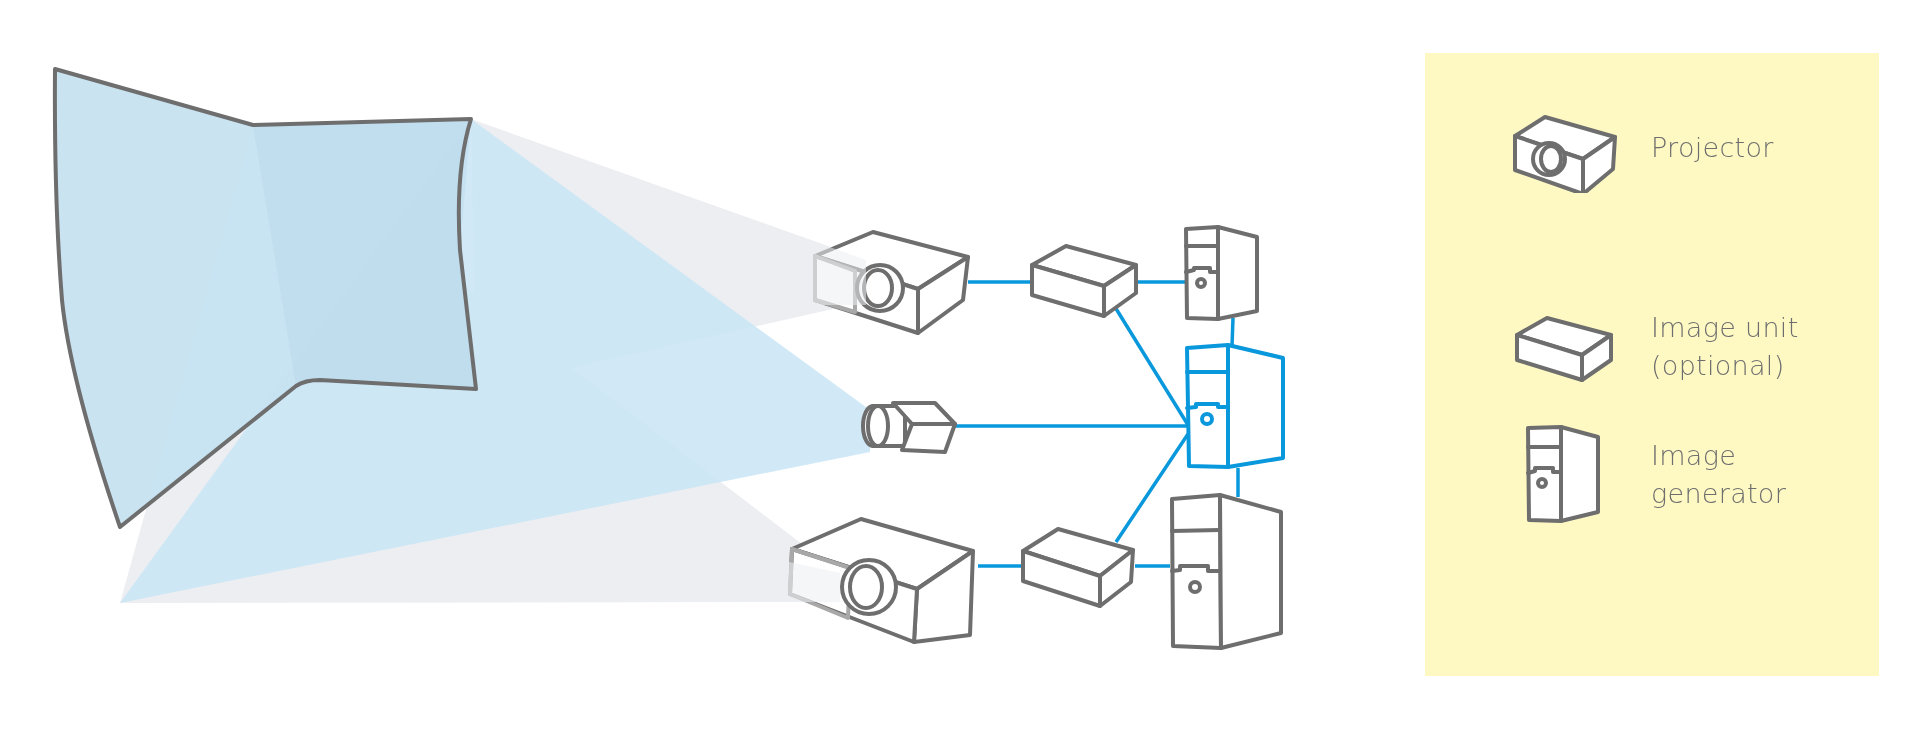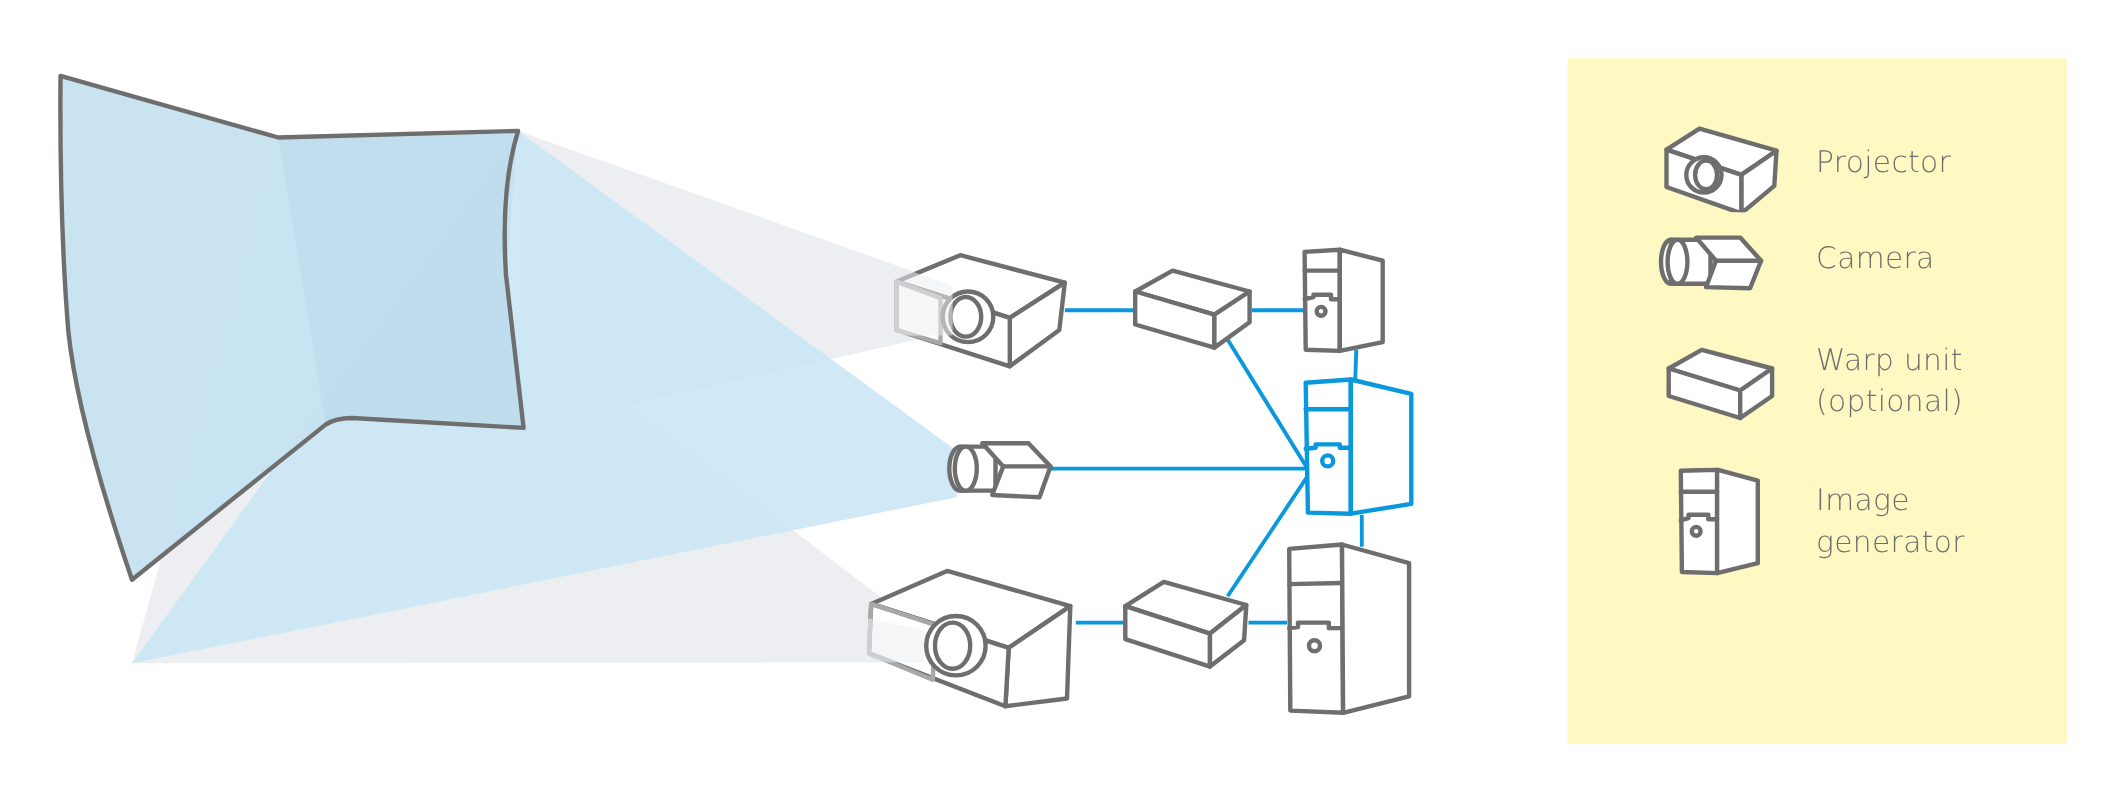--- a/index.html
+++ b/index.html
@@ -117,38 +117,28 @@
     <svg class="legend-icon" style="left:70px;top:0;" width="140" height="90" viewBox="0 0 140 90">
       <polygon class="stroke" points="50,14 120,34 88,56 20,33"></polygon>
       <polygon class="stroke" points="88,56 120,34 118,66 88,91"></polygon>
       <polygon class="stroke" points="20,33 88,56 88,91 20,67"></polygon>
       <circle class="stroke" cx="54" cy="56" r="16"></circle>
       <ellipse class="stroke" cx="56" cy="56" rx="10" ry="13"></ellipse>
     </svg>
     <div class="legend-label" style="top:26px;">Projector</div>
   </div>
 
-  <div class="legend-item" style="top:158px;height:60px;">
-    <svg class="legend-icon" style="left:80px;top:0;" width="110" height="60" viewBox="0 0 110 60">
-      <ellipse class="stroke" cx="14" cy="27" rx="9" ry="20"></ellipse>
-      <polygon class="stroke" points="14,7 50,7 50,47 14,47"></polygon>
-      <ellipse class="stroke" cx="20" cy="27" rx="9" ry="20"></ellipse>
-      <polygon class="stroke" points="37,5 77,5 96,26 86,51 46,50 55,26"></polygon>
-      <line class="stroke" x1="55" y1="26" x2="96" y2="26"></line>
-    </svg>
-    <div class="legend-label" style="top:6px;">Camera</div>
-  </div>
 
   <div class="legend-item" style="top:256px;height:80px;">
     <svg class="legend-icon" style="left:88px;top:4px;" width="110" height="75" viewBox="0 0 110 75">
       <polygon class="stroke" points="34,5 98,22 69,42 4,22"></polygon>
       <polygon class="stroke" points="4,22 69,42 69,67 4,47"></polygon>
       <polygon class="stroke" points="69,42 98,22 98,47 69,67"></polygon>
     </svg>
-    <div class="legend-label" style="top:0;">Warp unit
+    <div class="legend-label" style="top:0;">Image unit
 (optional)</div>
   </div>
 
   <div class="legend-item" style="top:372px;height:100px;">
     <svg class="legend-icon" style="left:100px;top:0;" width="80" height="100" viewBox="0 0 80 100">
       <polygon class="stroke" points="3,3 36,2 36,96 4,95"></polygon>
       <polygon class="stroke" points="36,2 73,12 73,87 36,96"></polygon>
       <line class="stroke" x1="3" y1="22" x2="36" y2="22"></line>
       <path class="stroke" d="M3,48 L10,46 L10,43 L28,43 L28,47 L36,47"></path>
       <circle class="stroke" cx="17" cy="58" r="4" stroke-width="3"></circle>

